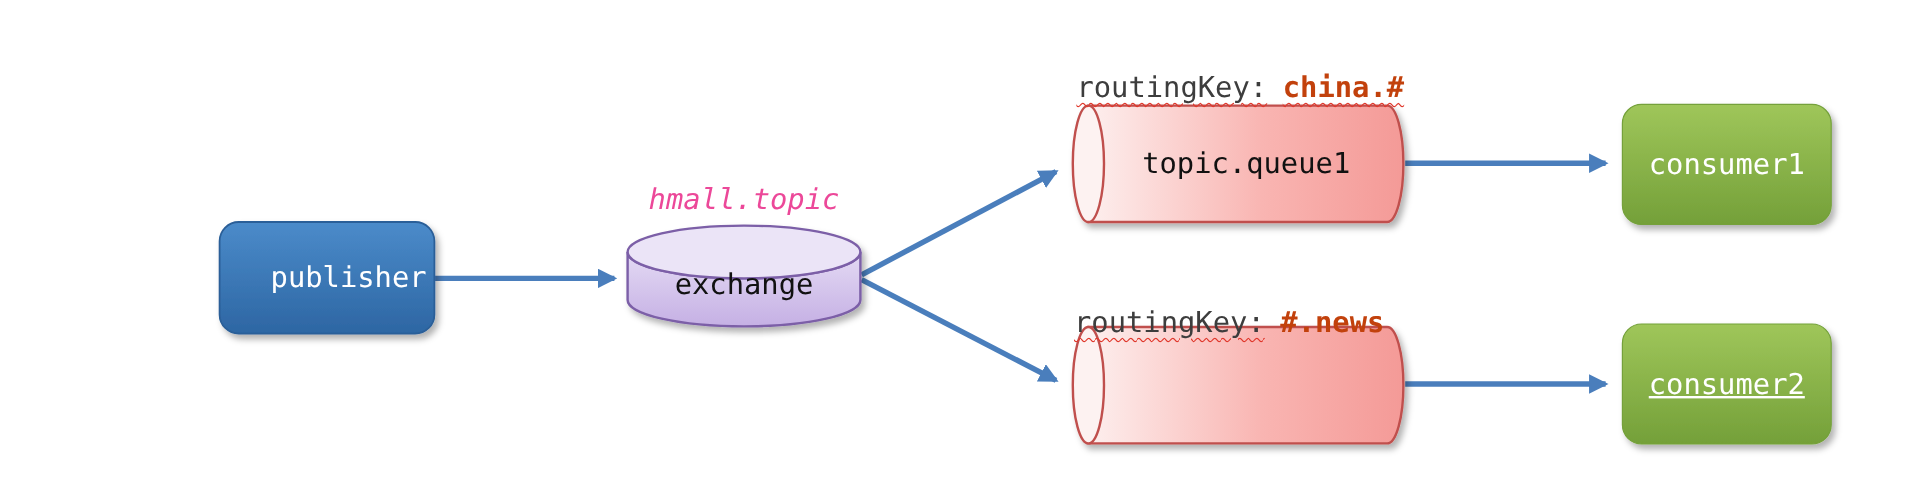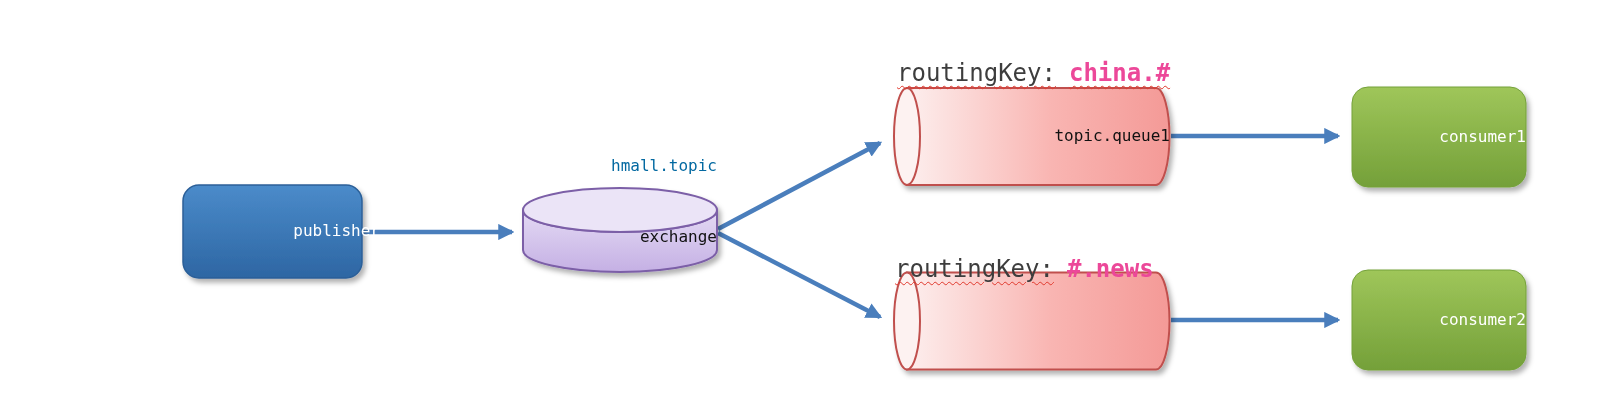--- a/index.html
+++ b/index.html
@@ -7,37 +7,37 @@
     position: relative;
     width: 1609px;
     height: 408px;
     background: #ffffff;
     overflow: hidden;
     font-family: "DejaVu Sans Mono", "Liberation Mono", monospace;
   }
   .canvas svg { position: absolute; left: 0; top: 0; }
   .lbl {
     position: absolute;
-    font-size: 16px;
+    font-size: 24px;
     line-height: 30px;
     white-space: nowrap;
-    text-align: right;
+    text-align: center;
     color: #111111;
   }
   .lbl.white { color: #ffffff; }
-  .lbl.gray  { color: #0369a1; }
+  .lbl.gray  { color: #ec4899; font-style: italic; }
   .rk {
     position: absolute;
     font-size: 24px;
     line-height: 27px;
     white-space: nowrap;
     text-align: left;
   }
   .rk .prefix { color: #3d3d3d; }
-  .rk .value  { color: #ec4899; font-weight: bold; margin-left: 13px; }
+  .rk .value  { color: #c2410c; font-weight: bold; margin-left: 13px; }
   .wavy {
     text-decoration-line: underline;
     text-decoration-style: wavy;
     text-decoration-color: #e0382c;
     text-decoration-thickness: 1px;
     text-underline-offset: 4px;
   }
 </style>
 </head>
 <body>
@@ -110,15 +110,15 @@
 
   <div class="lbl" style="left:907px; top:121px; width:263px;">topic.queue1</div>
 
   <div class="rk" style="left:895px; top:256px;">
     <span class="prefix wavy">routingKey:</span><span class="value">#.news</span>
   </div>
 
 
   <div class="lbl white" style="left:1352px; top:122px; width:174px;">consumer1</div>
 
-  <div class="lbl white" style="left:1352px; top:305px; width:174px;">consumer2</div>
+  <div class="lbl white" style="left:1352px; top:305px; width:174px;text-decoration:underline;">consumer2</div>
 
 </div>
 
 </body></html>

